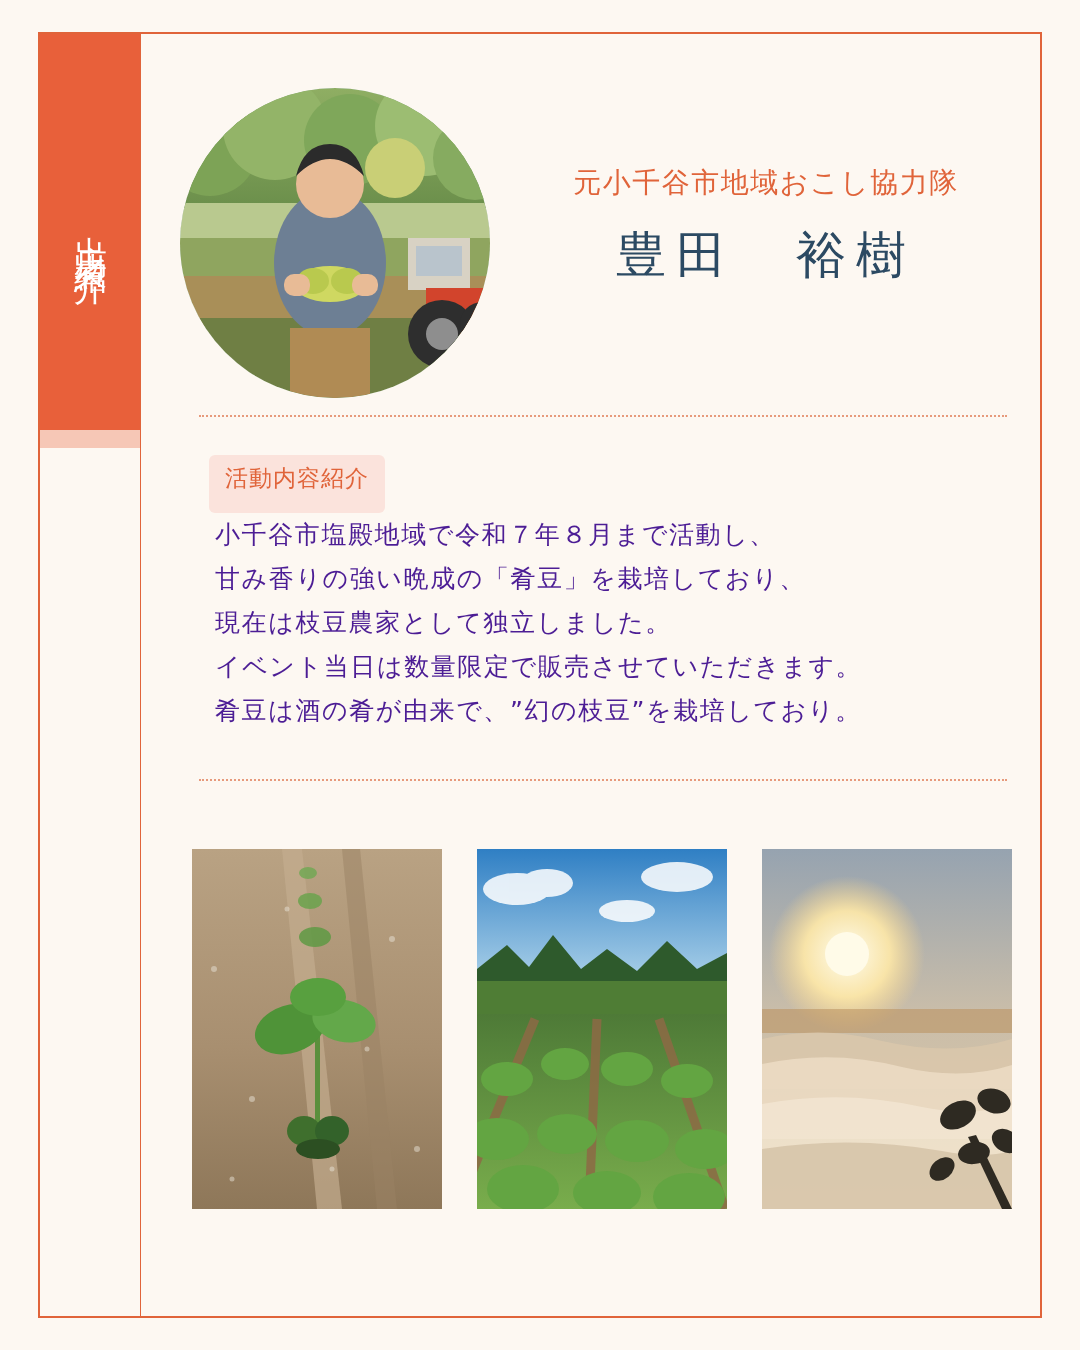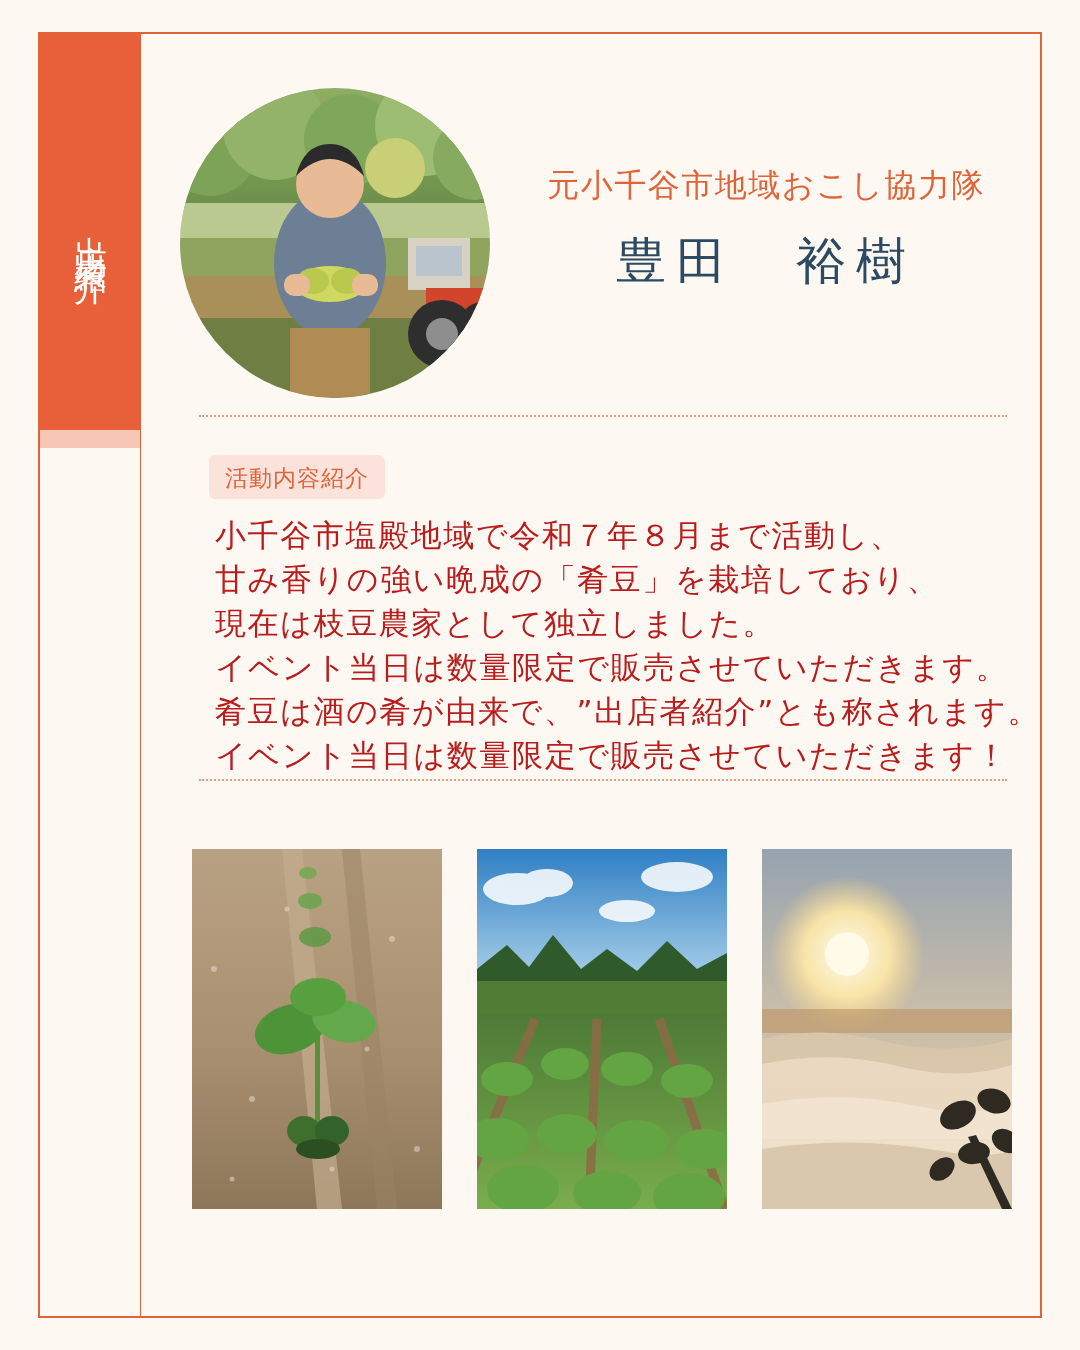--- a/index.html
+++ b/index.html
@@ -113,21 +113,21 @@
 
   .header-text {
     position: absolute;
     left: 360px;
     top: 130px;
     width: 530px;
     text-align: center;
   }
   .subtitle {
     color: #e0643a;
-    font-size: 32px;
+    font-size: 28px;
     letter-spacing: 1.5px;
     font-family: "DejaVu Sans", "Liberation Sans", sans-serif;
     white-space: nowrap;
   }
   .person-name {
     margin-top: 20px;
     color: #2c4a63;
     font-size: 50px;
     letter-spacing: 10px;
     font-family: Liberation Serif, serif;
@@ -146,33 +146,33 @@
   .sep-bottom { top: 745px; }
 
   
   .tag {
     position: absolute;
     left: 68px;
     top: 421px;
     background: #fbe3dc;
     color: #e0643a;
     font-size: 23px;
-    padding: 8px 16px 5px 16px;
+    padding: 8px 16px 19px 16px;
     border-radius: 6px;
     font-family: "DejaVu Sans", "Liberation Sans", sans-serif;
     letter-spacing: 1px;
   }
 
   .body-text {
     position: absolute;
     left: 74px;
     top: 479px;
     width: 810px;
-    color: #b91c1c;
-    font-size: 31px;
+    color: #4c1d95;
+    font-size: 25px;
     line-height: 44px;
     letter-spacing: 1.6px;
     font-family: "DejaVu Sans", "Liberation Sans", sans-serif;
   }
   .body-text div { white-space: nowrap; }
 
   
   .photos {
     position: absolute;
     left: 51px;
@@ -270,22 +270,21 @@
 
     <div class="dotted-sep sep-top"></div>
 
     <div class="tag">活動内容紹介</div>
 
     <div class="body-text">
       <div>小千谷市塩殿地域で令和７年８月まで活動し、</div>
       <div>甘み香りの強い晩成の「肴豆」を栽培しており、</div>
       <div>現在は枝豆農家として独立しました。</div>
       <div>イベント当日は数量限定で販売させていただきます。</div>
-      <div>肴豆は酒の肴が由来で、”出店者紹介”とも称されます。</div>
-      <div>イベント当日は数量限定で販売させていただきます！</div>
+      <div>肴豆は酒の肴が由来で、”幻の枝豆”を栽培しており。</div>
     </div>
 
     <div class="dotted-sep sep-bottom"></div>
 
     <div class="photos">
 
       <div class="photo">
         <svg width="250" height="360" viewBox="0 0 250 360">
           <defs>
             <linearGradient id="soil" x1="0" y1="0" x2="0" y2="1">

